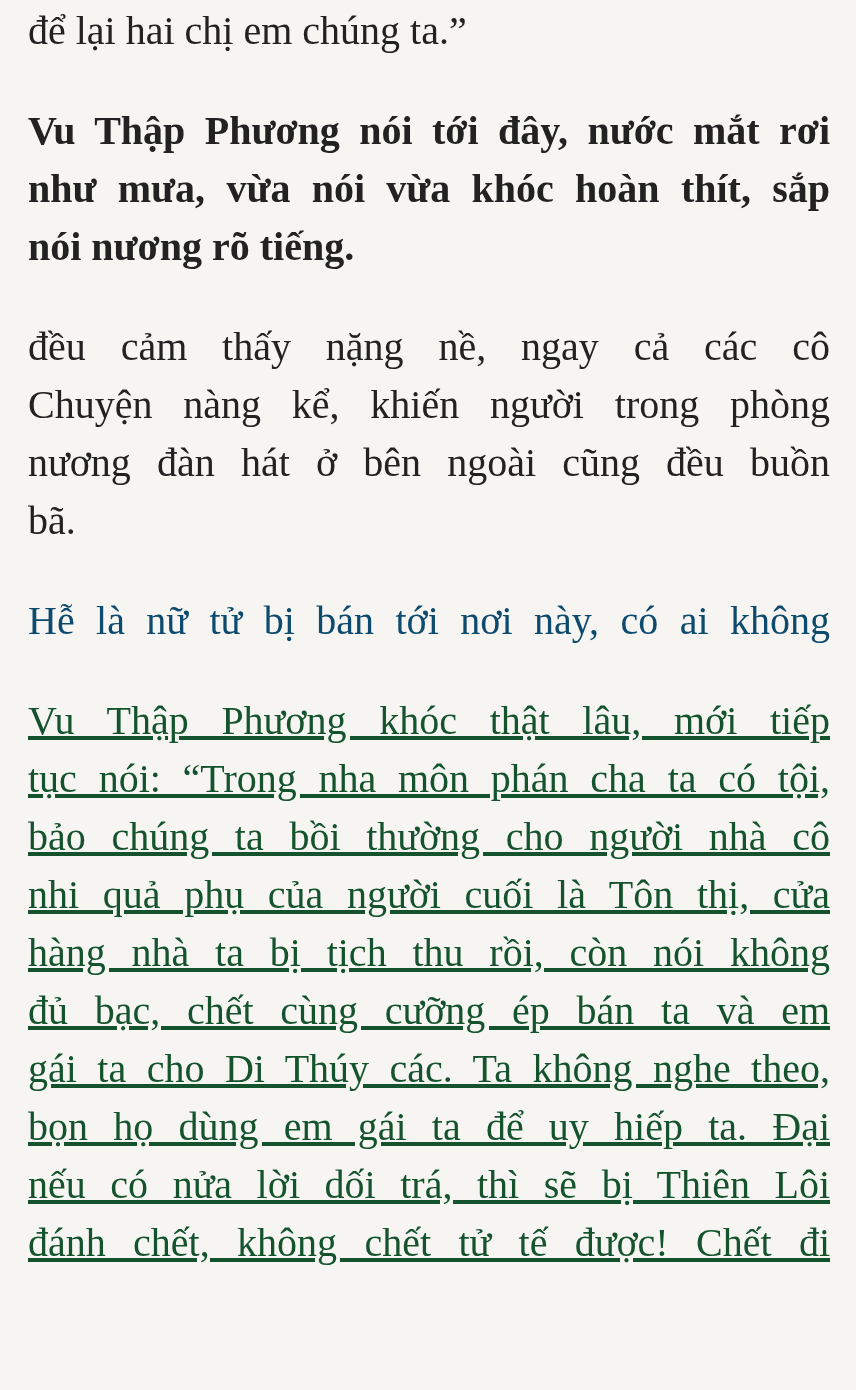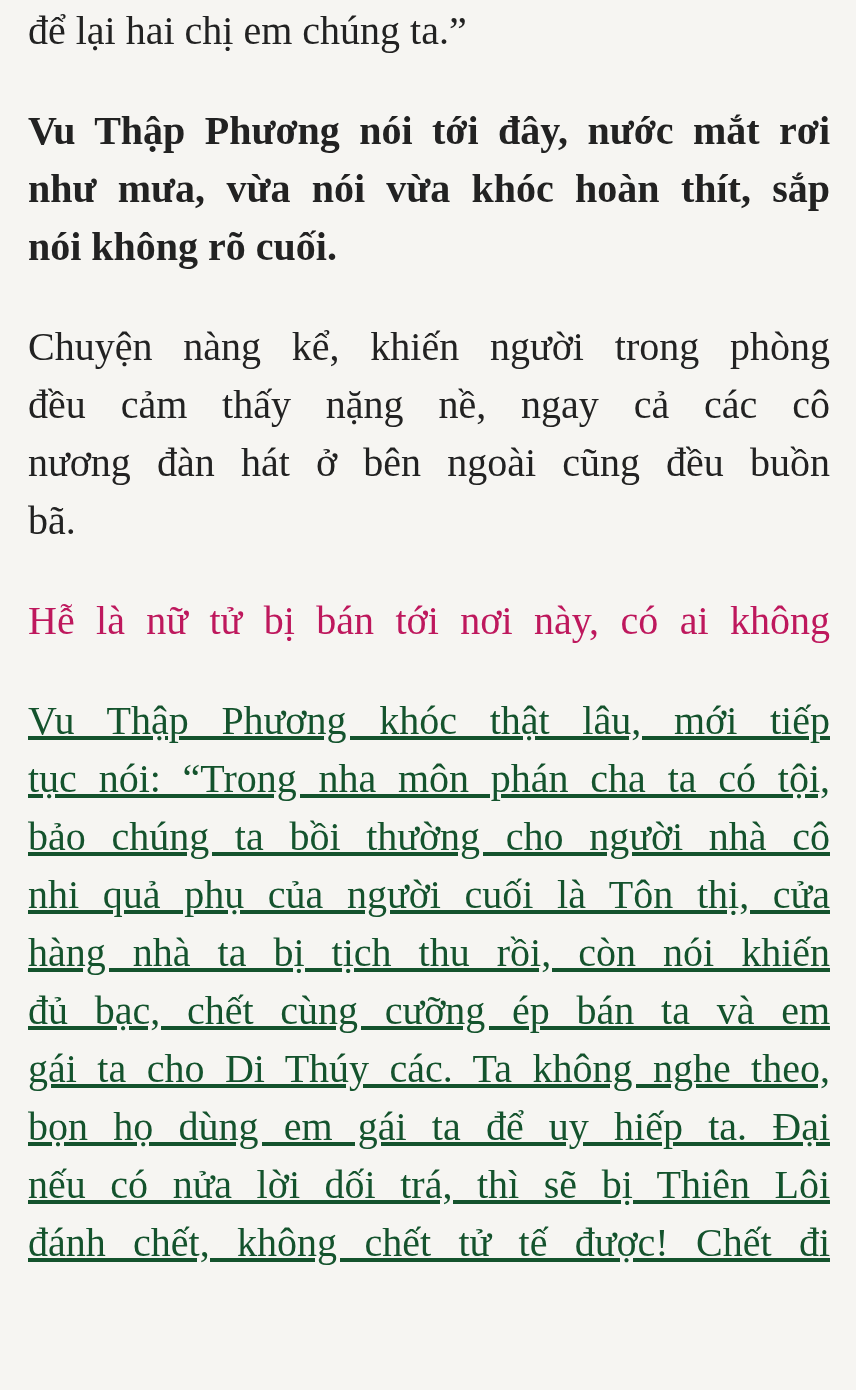--- a/index.html
+++ b/index.html
@@ -47,40 +47,40 @@
 
 <div class="page">
 
   <div class="para" style="color: rgb(34, 34, 34);">
     <div class="ln l">để lại hai chị em chúng ta.”</div>
   </div>
 
   <div class="para" style="color: rgb(34, 34, 34); font-weight: bold;">
     <div class="ln j">Vu Thập Phương nói tới đây, nước mắt rơi</div>
     <div class="ln j">như mưa, vừa nói vừa khóc hoàn thít, sắp</div>
-    <div class="ln l">nói không rõ cuối.</div>
+    <div class="ln l">nói nương rõ tiếng.</div>
   </div>
 
   <div class="para" style="color: rgb(34, 34, 34);">
+    <div class="ln j">đều cảm thấy nặng nề, ngay cả các cô</div>
     <div class="ln j">Chuyện nàng kể, khiến người trong phòng</div>
-    <div class="ln j">đều cảm thấy nặng nề, ngay cả các cô</div>
     <div class="ln j">nương đàn hát ở bên ngoài cũng đều buồn</div>
     <div class="ln l">bã.</div>
   </div>
 
-  <div class="para" style="color: #be185d;">
+  <div class="para" style="color: #0c4a6e;">
     <div class="ln j">Hễ là nữ tử bị bán tới nơi này, có ai không</div>
   </div>
 
   <div class="para" style="color: #14532d; text-decoration: underline;">
     <div class="ln j">Vu Thập Phương khóc thật lâu, mới tiếp</div>
     <div class="ln j">tục nói: “Trong nha môn phán cha ta có tội,</div>
     <div class="ln j">bảo chúng ta bồi thường cho người nhà cô</div>
     <div class="ln j">nhi quả phụ của người cuối là Tôn thị, cửa</div>
-    <div class="ln j">hàng nhà ta bị tịch thu rồi, còn nói khiến</div>
+    <div class="ln j">hàng nhà ta bị tịch thu rồi, còn nói không</div>
     <div class="ln j">đủ bạc, chết cùng cưỡng ép bán ta và em</div>
     <div class="ln j">gái ta cho Di Thúy các. Ta không nghe theo,</div>
     <div class="ln j">bọn họ dùng em gái ta để uy hiếp ta. Đại</div>
     <div class="ln j">nếu có nửa lời dối trá, thì sẽ bị Thiên Lôi</div>
     <div class="ln j">đánh chết, không chết tử tế được! Chết đi</div>
   </div>
 
 </div>
 
 </body></html>

